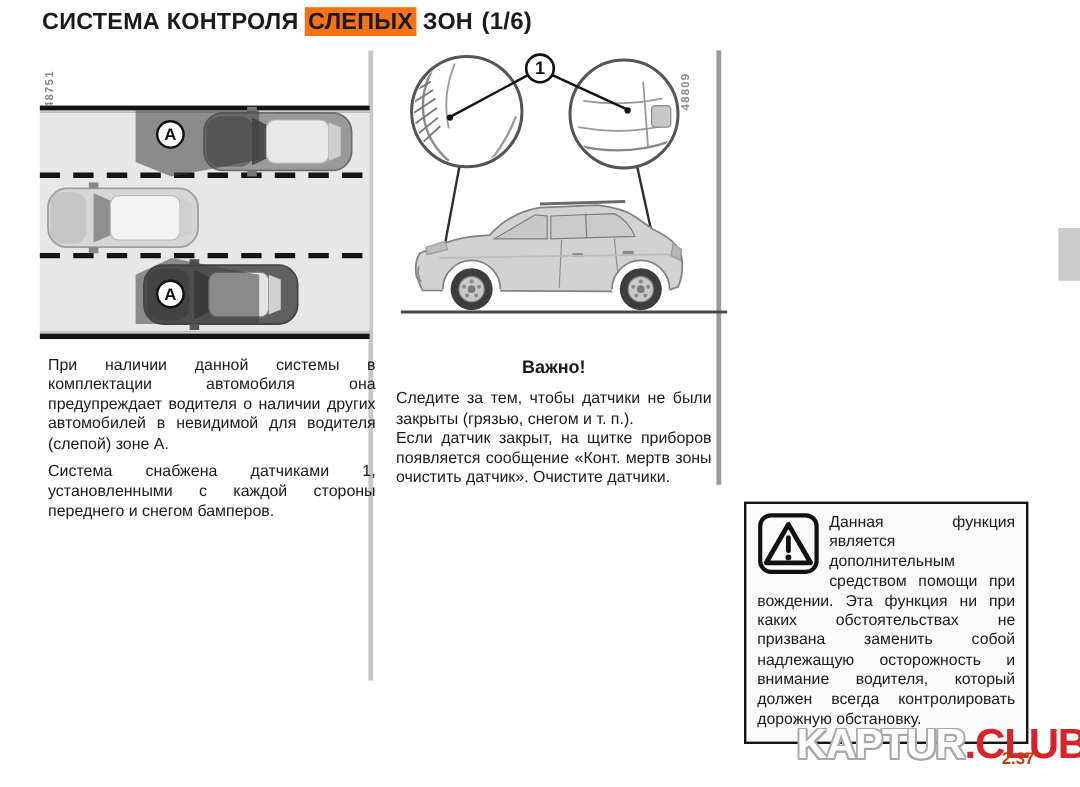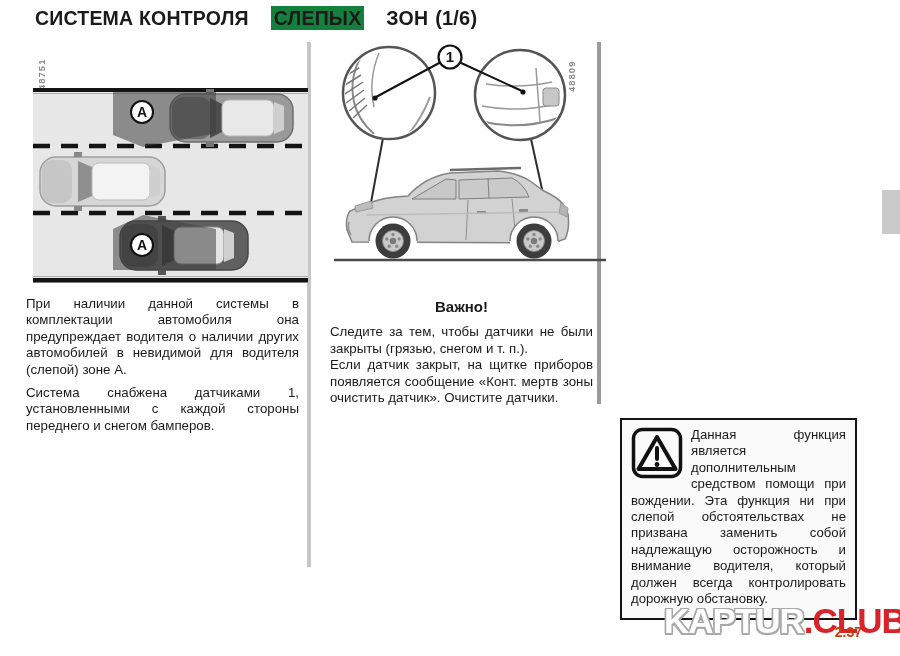--- a/index.html
+++ b/index.html
@@ -4,39 +4,39 @@
 <style>
   * { margin:0; padding:0; box-sizing:border-box; }
   html,body { background:#fff; }
   .page {
     position:relative; width:900px; height:656px; background:#fff;
     font-family:"Liberation Sans", sans-serif; color:#1a1a1a; overflow:hidden;
   }
   
   .title { position:absolute; left:35px; top:7px; font-size:19.5px; font-weight:700;
            letter-spacing:0.2px; white-space:nowrap; }
-  .title .hl { background:#15803d; padding:1px 3px; margin:0 22px; }
+  .title .hl { background:#f97316; padding:1px 3px; margin:0 5px; }
   .title .counter { font-size:20px; margin-left:7px; }
   
   .divider-left  { position:absolute; left:307px; top:42px; width:4px; height:525px; background:#c7c7c7; }
   .divider-right { position:absolute; left:597px; top:42px; width:4px; height:362px; background:#9b9b9b; }
   .side-tab { position:absolute; left:882px; top:190px; width:18px; height:44px; background:#cacaca; }
   
   .figref { position:absolute; writing-mode:vertical-rl; transform:rotate(180deg);
             font-size:9.5px; font-weight:600; color:#8b8b8b; letter-spacing:1px; }
   #ref-left  { left:36px;  top:44px; height:46px; }
   #ref-right { left:566px; top:44px; height:48px; }
   
   .fig { position:absolute; }
   #fig-left  { left:33px;  top:42px; }
   #fig-right { left:330px; top:40px; }
   svg text { font-family:"Liberation Sans", sans-serif; }
   
   .col { position:absolute; font-size:13.3px; line-height:16.4px; text-align:justify; }
-  #col-left   { left:26px;  top:296px; width:273px; }
+  #col-left   { left:40px;  top:296px; width:273px; }
   #col-middle { left:330px; top:299px; width:263px; }
   .col p { margin-bottom:7px; }
   #col-middle p { margin-bottom:0; }
   .col-heading { font-size:15px; font-weight:700; margin-bottom:9px; text-align:center; }
   
   .warning-box { position:absolute; left:620px; top:418px; width:237px; height:202px;
                  border:2px solid #141414; background:#fafafa; padding:7px 9px; }
   .warning-box .icon { float:left; width:52px; height:52px; margin:0 8px 4px 0; }
   .warning-box .txt { font-size:13.2px; line-height:16.4px; text-align:justify; }
   
@@ -221,19 +221,19 @@
     <p>Если датчик закрыт, на щитке приборов появляется сообщение «Конт. мертв зоны очистить датчик». Очистите датчики.</p>
   </div>
 
   <div class="warning-box">
     <svg class="icon" viewBox="0 0 52 52">
       <rect x="2.5" y="2.5" width="47" height="47" rx="9" fill="none" stroke="#111" stroke-width="3.5"></rect>
       <path d="M26 10 L44.5 42 L7.5 42 Z" fill="none" stroke="#111" stroke-width="4" stroke-linejoin="round"></path>
       <line x1="26" y1="21" x2="26" y2="32" stroke="#111" stroke-width="4" stroke-linecap="round"></line>
       <circle cx="26" cy="37.5" r="2.4" fill="#111"></circle>
     </svg>
-    <div class="txt">Данная функция является дополнительным средством помощи при вождении. Эта функция ни при слепой обстоятельствах не призвана заменить собой надлежащую осторожность и внимание водителя, который должен всегда контролировать дорожную обстановку.</div>
+    <div class="txt">Данная функция является дополнительным средством помощи при вождении. Эта функция ни при каких обстоятельствах не призвана заменить собой надлежащую осторожность и внимание водителя, который должен всегда контролировать дорожную обстановку.</div>
   </div>
 
   <div class="watermark"><span class="wm-name">KAPTUR</span><span class="wm-tld">.</span><span class="wm-tld">CLUB</span></div>
   <div class="page-number">2.37</div>
 
 </div>
 
 </body></html>

